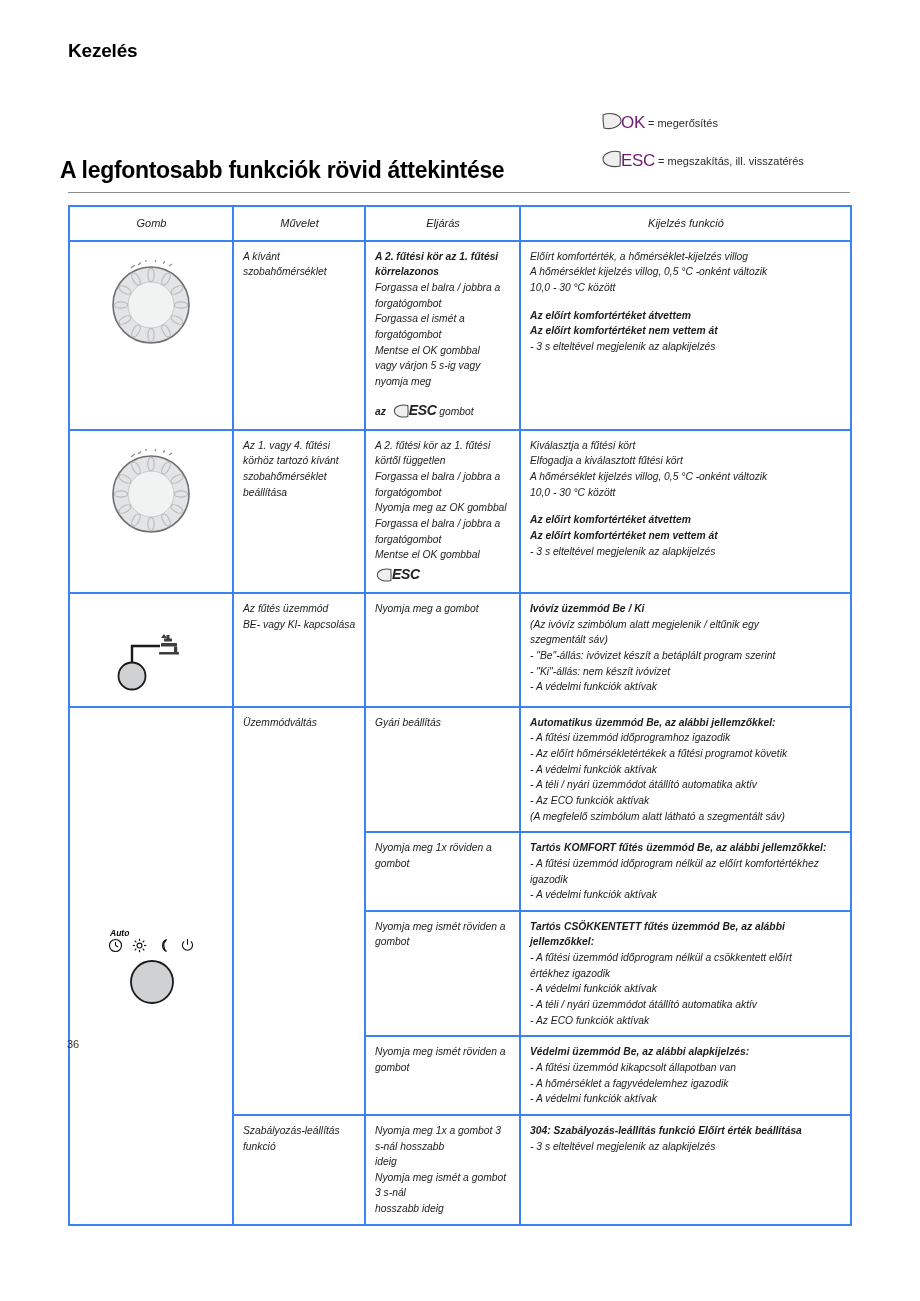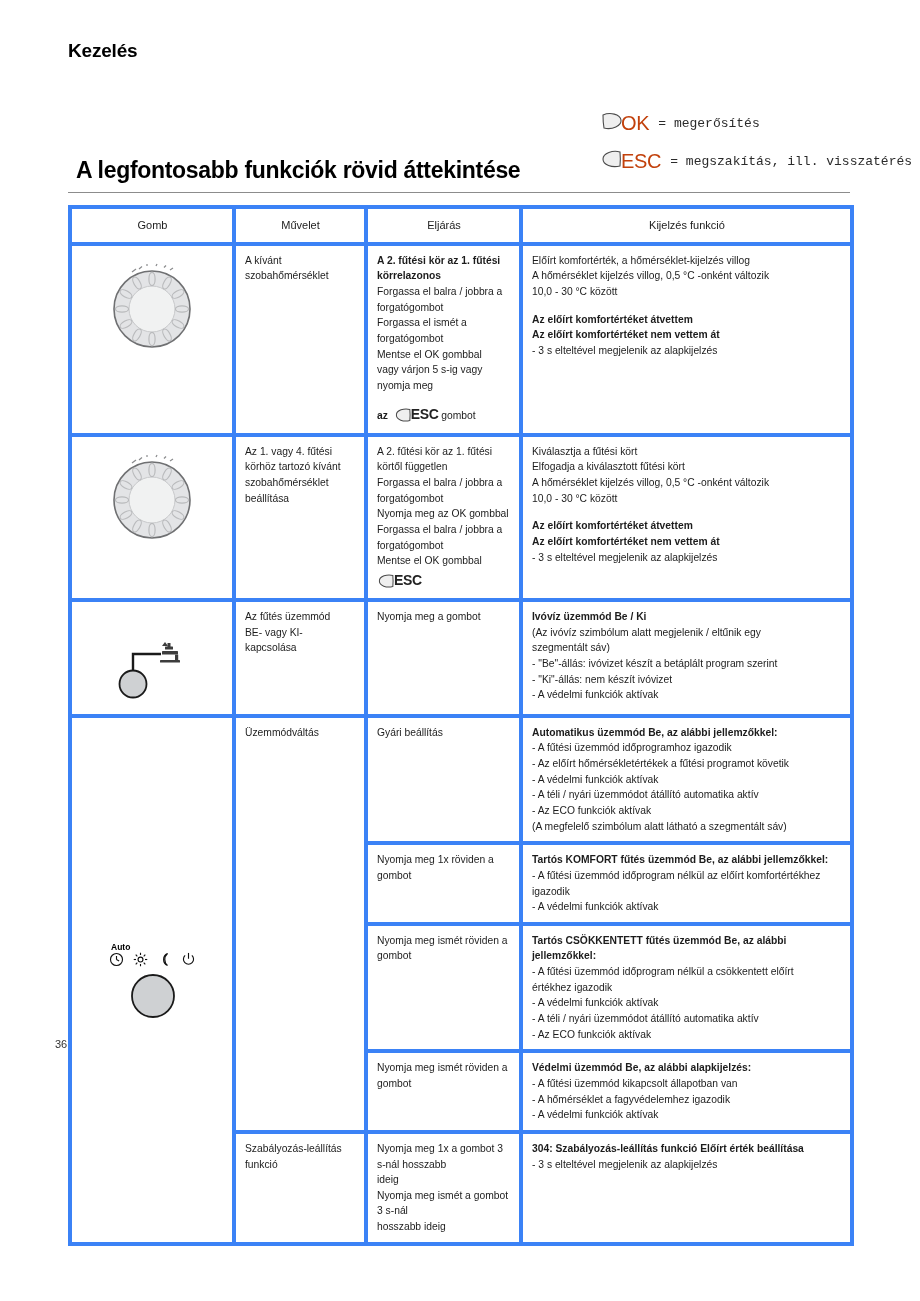--- a/index.html
+++ b/index.html
@@ -37,49 +37,49 @@
     align-items: center;
     height: 26px;
     gap: 0px;
   }
   .legend-key {
     display: flex;
     align-items: center;
     white-space: nowrap;
   }
   .legend-key-text {
-    font-size: 20px;
+    font-size: 17px;
     letter-spacing: -0.3px;
-    color: #c2410c;
+    color: #701a75;
     margin-left: -3px;
   }
   .legend-desc {
-    font-size: 13px;
+    font-size: 11px;
     color: #2b2b2b;
-    margin-left: 9px;
+    margin-left: 3px;
     white-space: nowrap;
-    font-family: Liberation Mono, monospace;
   }
   .key-shape { flex: none; }
 
   
   table.main {
     position: absolute;
     left: 68px; top: 205px;
     width: 782px;
     border-collapse: collapse;
     table-layout: fixed;
   }
   table.main td, table.main th {
-    border: 4px solid #3b82f6;
+    border: 2px solid #3b82f6;
     vertical-align: top;
     padding: 7px 8px 7px 9px;
     font-size: 10.3px;
     line-height: 1.52;
     color: #1c1c1c;
+    font-style: italic;
   }
   table.main th {
     text-align: center;
     font-weight: normal;
     font-size: 11px;
     padding-top: 8px;
     padding-bottom: 8px;
     vertical-align: middle;
   }
   col.c1 { width: 164px; }
@@ -119,33 +119,33 @@
   }
   .auto-label {
     font-size: 8.5px; font-weight: bold; color: #000;
     text-align: left; margin-left: 2px; line-height: 1; margin-bottom: 1px; margin-top: 16px;
   }
   .mode-glyph { font-size: 15px; line-height: 1; color: #111; }
 
   
   .page-number {
     position: absolute;
-    left: 55px; bottom: 36px;
+    left: 67px; bottom: 36px;
     font-size: 11px;
     color: #333;
   }
 </style>
 </head>
 <body>
 
 <div class="page">
 
   <div class="chapter-title">Kezelés</div>
 
-  <div style="position:absolute;left:76px;top:157px;font-size:23px;font-weight:bold;letter-spacing:-0.3px;color:#000;">A legfontosabb funkciók rövid áttekintése</div>
+  <div style="position:absolute;left:60px;top:157px;font-size:23px;font-weight:bold;letter-spacing:-0.3px;color:#000;">A legfontosabb funkciók rövid áttekintése</div>
   <div style="position:absolute;left:68px;top:192px;width:782px;height:1px;background:#8c8c8c;"></div>
 
   <div class="legend">
     <div class="legend-row">
       <span class="legend-key">
         <span class="key-shape">
           <svg width="24" height="20" viewBox="0 0 24 20">
             <path d="M3 4 C10 1, 20 3, 21 9 C21.8 15, 12 19, 4 17 C3.2 13, 3 8, 3 4 Z" fill="#efefef" stroke="#4a4a4a" stroke-width="1.1"></path>
           </svg>
         </span>

